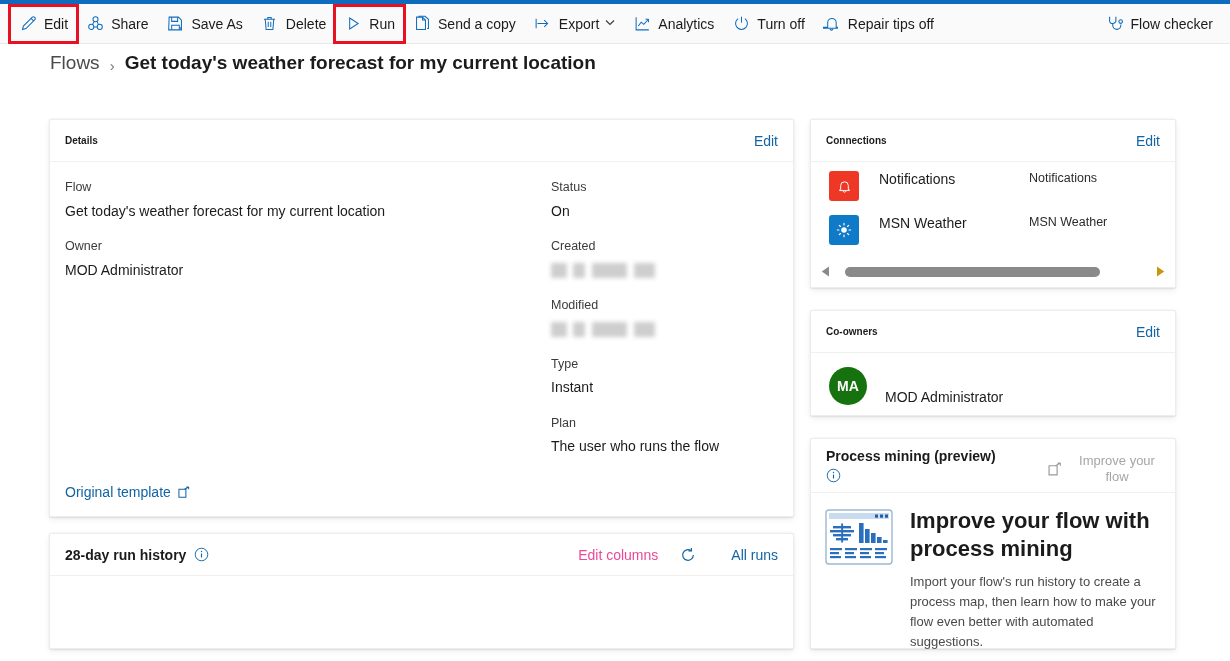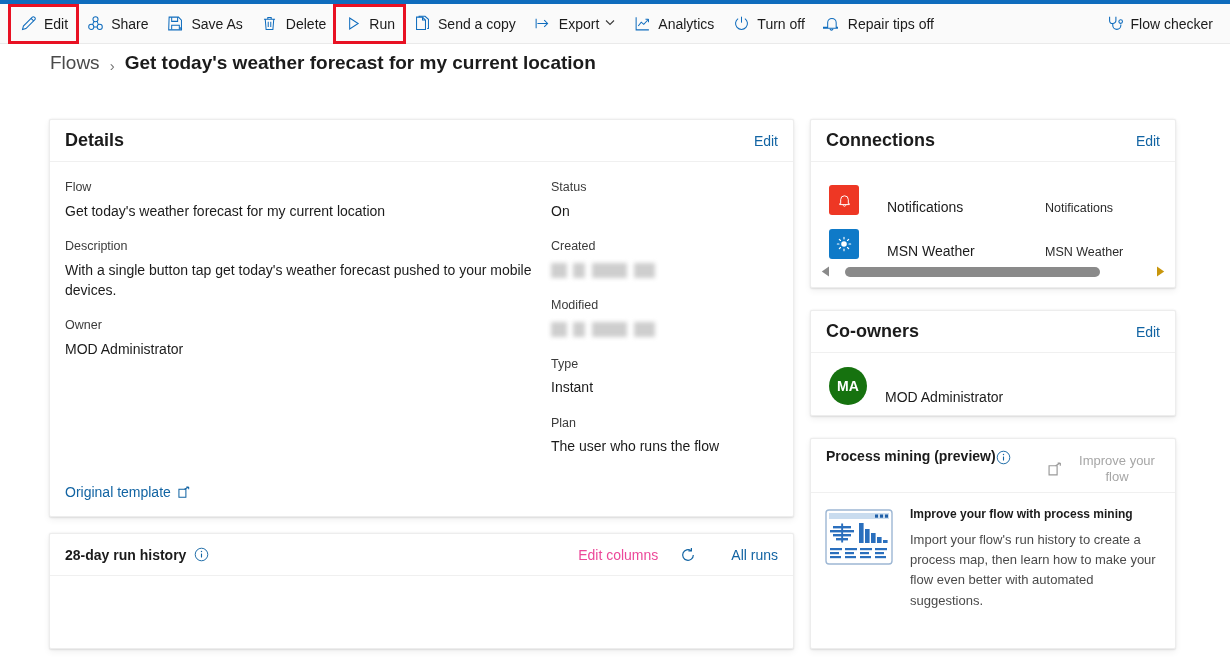--- a/index.html
+++ b/index.html
@@ -79,21 +79,21 @@
     box-shadow: 0 0.6px 1.8px rgba(0,0,0,0.10), 0 3px 7px rgba(0,0,0,0.06);
     position: absolute;
   }
   .card-head {
     height: 42px;
     display: flex; align-items: center;
     padding: 0 15px;
     border-bottom: 1px solid #f0f0f0;
   }
   .card-title {
-    font-size: 18px; font-weight: 700; color: #1b1b1b;
+    font-size: 10px; font-weight: 700; color: #1b1b1b;
   }
   .card-link {
     margin-left: auto;
     font-size: 14px; color: #1264a3; cursor: pointer;
   }
 
   
   #details-card {
     left: 49px; top: 119px; width: 745px; height: 398px;
   }
@@ -148,24 +148,23 @@
   .rh-allruns .ico { margin-right: 7px; display: inline-flex; }
   .rh-body { padding: 18px 15px; font-size: 14px; color: #1b1b1b; }
   .rh-body b { font-weight: 700; }
 
   
   #connections-card {
     left: 810px; top: 119px; width: 366px; height: 169px;
   }
   .conn-list { padding: 9px 0 0 0; }
   .conn-row {
-    display: flex; align-items: flex-end;
+    display: flex; align-items: flex-start;
     height: 44px;
     padding: 0 18px;
-    gap: 8px;
   }
   .conn-icon {
     width: 30px; height: 30px; border-radius: 3px;
     display: flex; align-items: center; justify-content: center;
     flex: 0 0 auto;
   }
   .conn-icon.notif { background: #ee3724; }
   .conn-icon.msn { background: #0f7ac8; }
   .conn-name { font-size: 14px; color: #1b1b1b; margin-left: 20px; width: 150px; }
   .conn-sub { font-size: 12.5px; color: #2b2b2b; }
@@ -199,36 +198,36 @@
   
   #processmining-card {
     left: 810px; top: 438px; width: 366px; height: 211px;
   }
   .pm-head {
     display: flex; align-items: flex-start;
     padding: 8px 14px 6px 15px;
     border-bottom: 1px solid #f0f0f0;
     min-height: 50px;
   }
-  .pm-title-wrap { display: flex; flex-direction: row; }
+  .pm-title-wrap { display: flex; flex-direction: column; }
   .pm-title { font-size: 14px; font-weight: 700; color: #1b1b1b; line-height: 1.3; }
   .pm-info { margin-top: 3px; display: inline-flex; color: #1264a3; cursor: pointer; }
   .pm-head-link {
     margin-left: auto; display: flex; align-items: center; padding-top: 6px;
   }
   .pm-ext { color: #767676; margin-right: 10px; display: inline-flex; }
   .pm-head-link-text {
     font-size: 13px; color: #a6a6a6; text-align: center;
     line-height: 1.25; width: 88px; cursor: pointer;
   }
   .pm-body { display: flex; padding: 14px 15px 0 14px; }
   .pm-thumb { width: 68px; height: 56px; flex: 0 0 auto; margin-top: 2px; }
   .pm-text { margin-left: 17px; }
   .pm-heading {
-    font-size: 12px; font-weight: 600; color: #1b1b1b;
+    font-size: 22px; font-weight: 600; color: #1b1b1b;
     line-height: 1.3; margin-bottom: 8px;
   }
   .pm-desc {
     font-size: 13px; color: #4a4a4a; line-height: 1.55;
   }
 </style>
 </head>
 <body>
 
 <div class="top-accent"></div>
@@ -369,24 +368,20 @@
   <div class="card-head">
     <span class="card-title">Details</span>
     <span class="card-link">Edit</span>
   </div>
   <div class="details-body">
 
     <div class="det-col det-col-left">
       <div class="det-field">
         <div class="det-label">Flow</div>
         <div class="det-value">Get today's weather forecast for my current location</div>
-      </div>
-      <div class="det-field">
-        <div class="det-label">Description</div>
-        <div class="det-value">With a single button tap get today's weather forecast pushed to your mobile devices.</div>
       </div>
       <div class="det-field">
         <div class="det-label">Owner</div>
         <div class="det-value">MOD Administrator</div>
       </div>
     </div>
 
     <div class="det-col det-col-right">
       <div class="det-field">
         <div class="det-label">Status</div>

